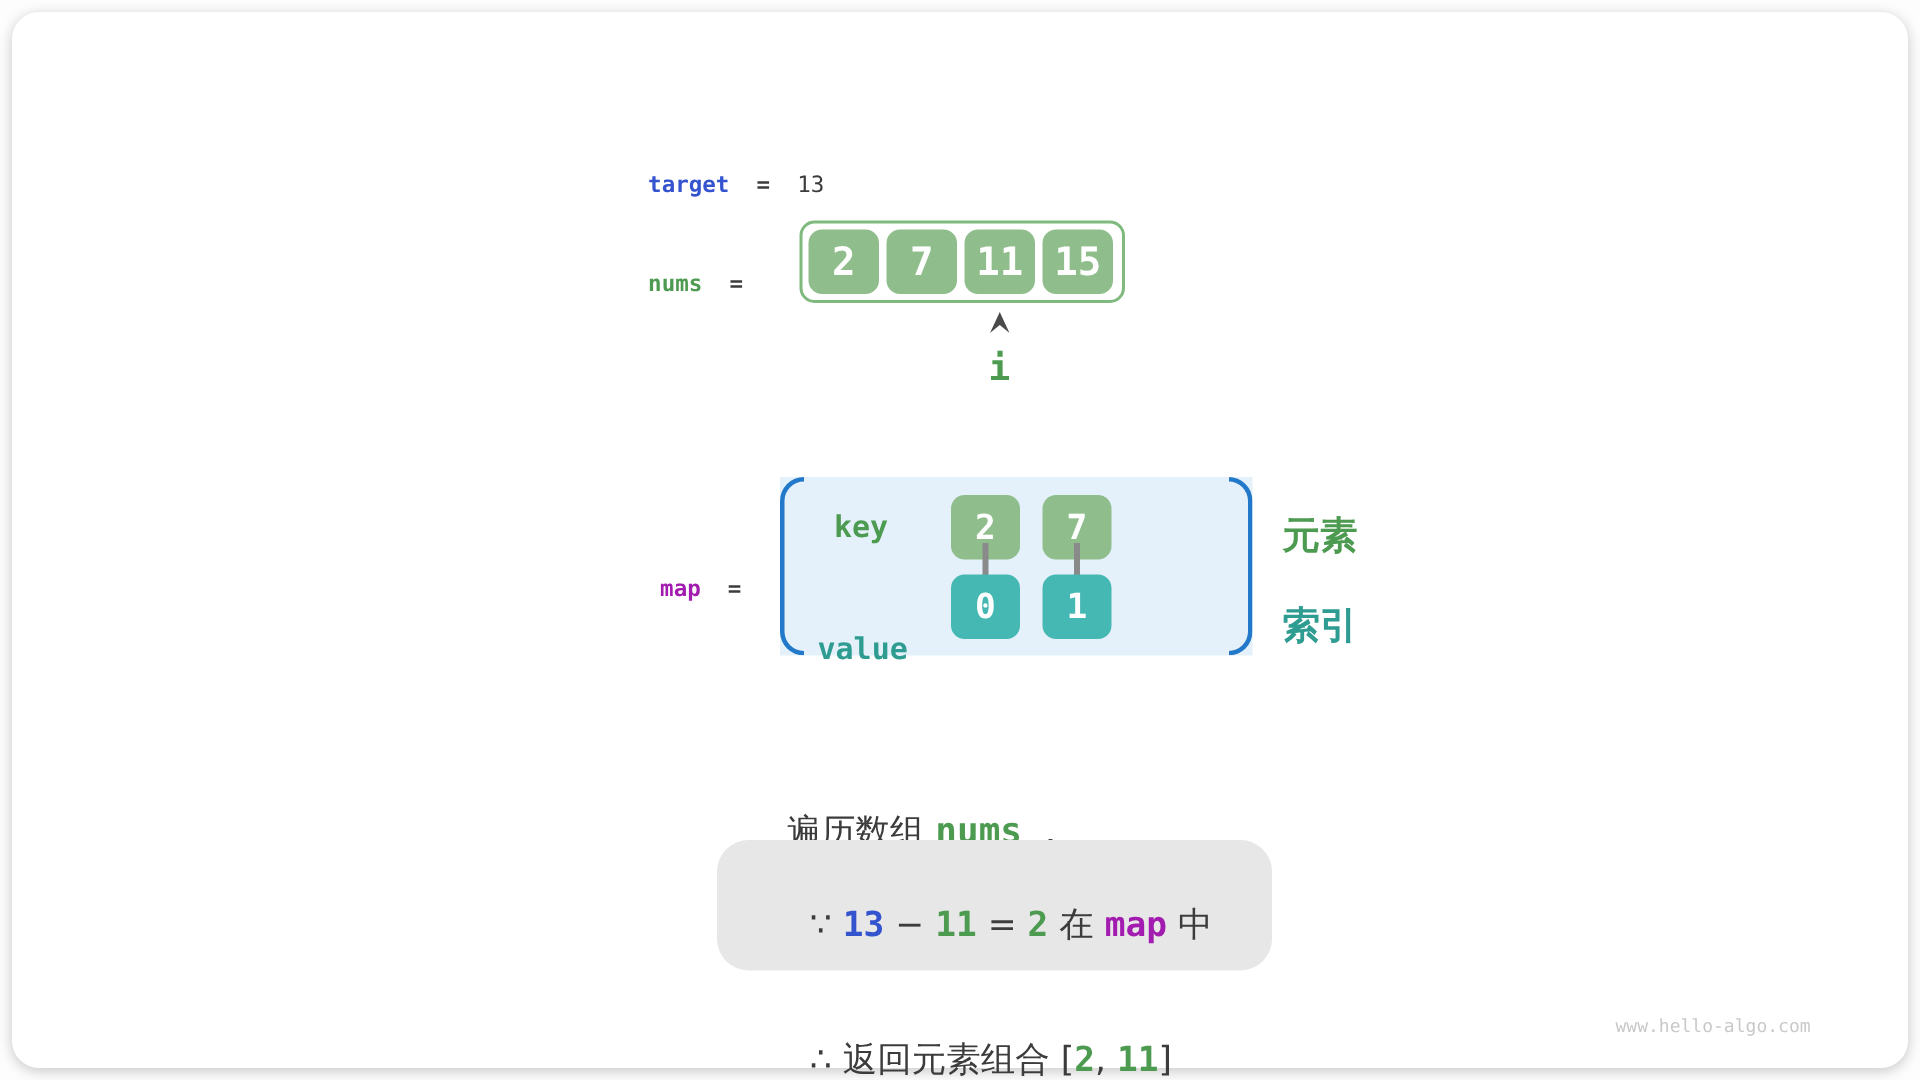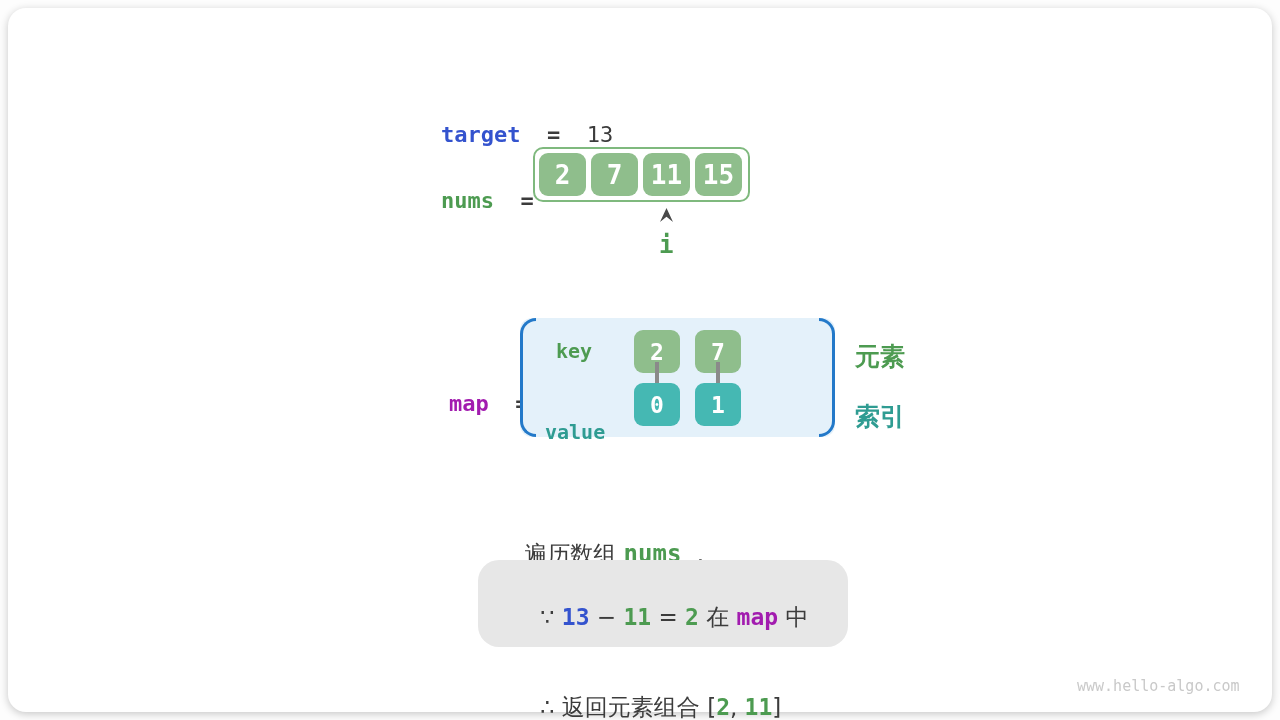--- a/index.html
+++ b/index.html
@@ -17,21 +17,21 @@
   .pre { white-space: pre; }
   .mono  { font-family: "DejaVu Sans Mono", monospace; font-weight: bold; }
   .monor { font-family: "DejaVu Sans Mono", monospace; }
   .c-dark  { color: #3c3c3c; }
   .c-blue  { color: #3453ce; }
   .c-azure { color: #a21caf; }
   .c-green { color: #4d9b51; }
   .c-teal  { color: #2f9c92; margin-top: 28px; }
 
   
-  .code-line { font-size: 22px; line-height: 1.2; }
+  .code-line { font-size: 15px; line-height: 1.2; }
 
   
   .array-box {
     left: 533px; top: 147px; width: 217px; height: 55px;
     background: #ffffff; border: 2px solid #7fb97e; border-radius: 10px;
     display: flex; gap: 5px; padding: 4px; align-items: center;
   }
   .cell {
     width: 47px; height: 43px; border-radius: 9px;
     display: flex; align-items: center; justify-content: center;
@@ -45,21 +45,21 @@
   .caret-up {
     left: 660px; top: 208px; width: 13px; height: 14px;
     background: #4a4a4a;
     clip-path: polygon(50% 0, 100% 100%, 50% 62%, 0 100%);
   }
   .i-label { left: 659px; top: 231px; font-size: 24px; }
 
   
   .map-box {
     left: 520px; top: 318px; width: 315px; height: 119px;
-    background: #e4f1fa; border-radius: 12px;
+    background: #e4f1fa; border-radius: 0;
   }
   .bracket {
     position: absolute; top: 0; width: 16px; height: 119px;
     border: 3px solid #2379c9;
   }
   .bracket-left  { left: 0;  border-right: none; border-radius: 16px 0 0 16px; }
   .bracket-right { right: 0; border-left: none;  border-radius: 0 16px 16px 0; }
   .map-cell {
     position: absolute; width: 46px; height: 43px; border-radius: 9px;
     display: flex; align-items: center; justify-content: center;
@@ -80,21 +80,21 @@
   .caption .mono { font-size: 24px; }
   .conclusion-box {
     left: 478px; top: 560px; width: 370px; height: 87px;
     background: #e7e7e7; border-radius: 21px;
     padding: 12px 18px; display: flex; flex-direction: column; justify-content: space-between;
   }
   .conclusion-line { font-size: 23px; line-height: 30px; }
   .conclusion-line .mono { font-size: 23px; }
 
   .watermark {
-    left: 1077px; top: 677px; font-size: 15px; color: #c9c9c9;
+    left: 1077px; top: 677px; font-size: 12px; color: #c9c9c9;
     font-family: "DejaVu Sans Mono", monospace;
   }
 </style>
 </head>
 <body>
 
 <div class="stage">
   <div class="card"></div>
 
   <div class="abs code-line pre" style="left:413px; top:96px;">

